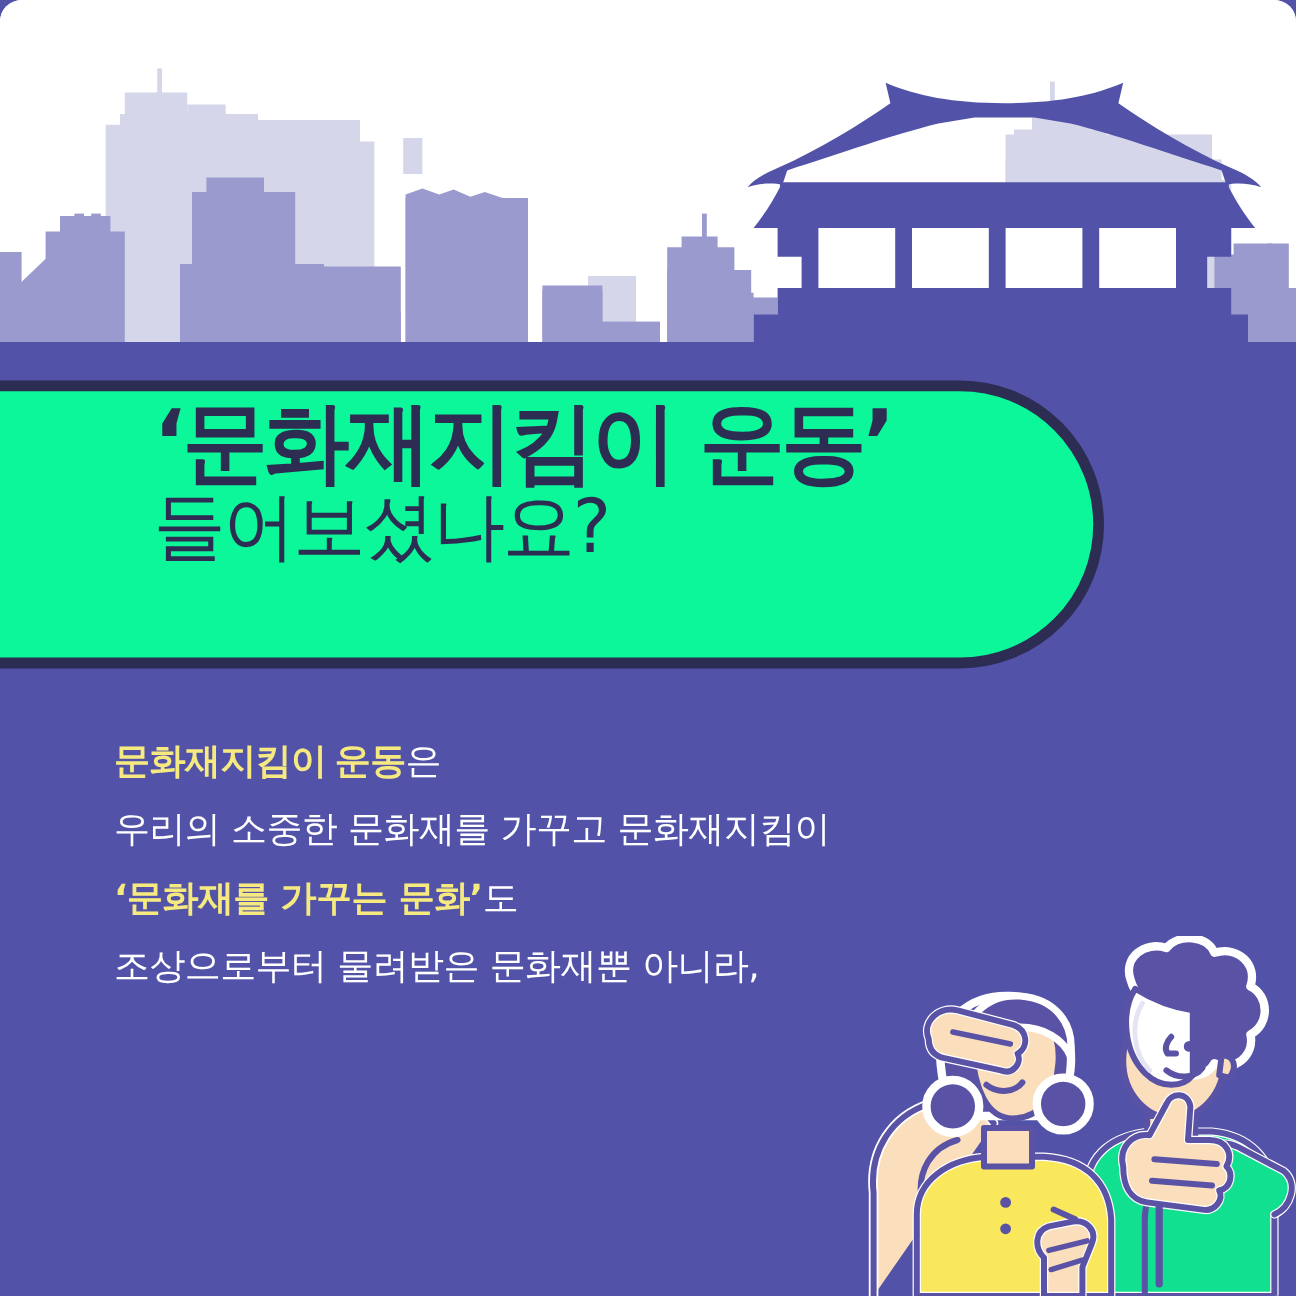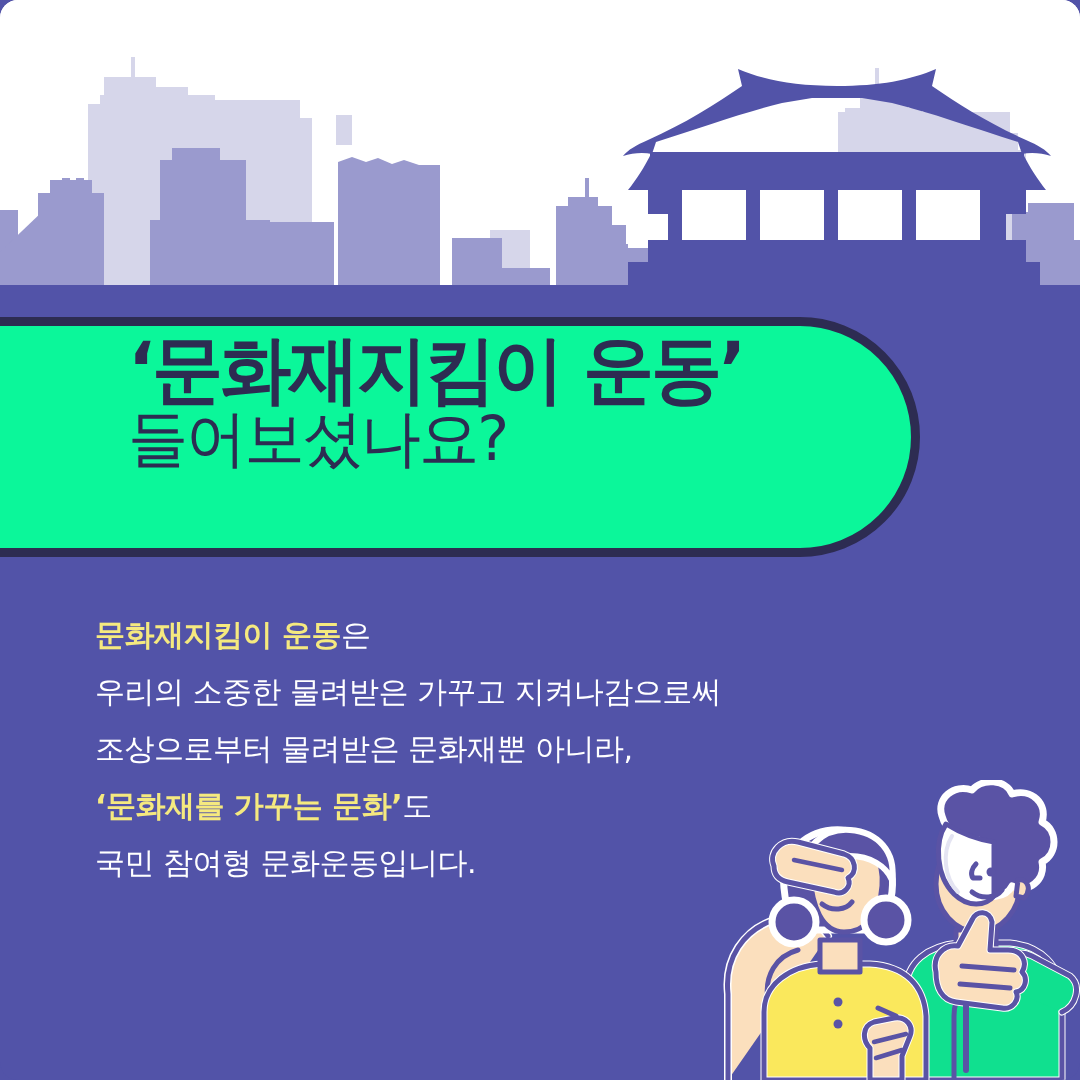--- a/index.html
+++ b/index.html
@@ -172,25 +172,24 @@
     </svg>
   </div>
 
   <div class="banner" style="background: rgb(11, 247, 154); border-color: rgb(45, 44, 82);"></div>
   <div class="banner-text" style="color: rgb(45, 44, 82);">
     <div class="title-line1">‘문화재지킴이 운동’</div>
     <div class="title-line2">들어보셨나요?</div>
   </div>
 
   <div class="body-copy" id="body-copy" style="color: rgb(255, 255, 255);">
-      <span class="ln"><span class="hl" style="color: rgb(245, 233, 127);">문화재지킴이 운동</span><span>은</span></span>
-      <span class="ln"><span>우리의 소중한 물려받은 가꾸고 지켜나감으로써</span></span>
+      <span class="ln"><span class="hl" style="color: rgb(245, 233, 127); font-family: Liberation Serif, serif;">문화재지킴이 운동</span><span>은</span></span>
+      <span class="ln"><span>우리의 소중한 문화재를 가꾸고 문화재지킴이</span></span>
+      <span class="ln"><span class="hl" style="color: rgb(245, 233, 127);">‘문화재를 가꾸는 문화’</span><span>도</span></span>
       <span class="ln"><span>조상으로부터 물려받은 문화재뿐 아니라,</span></span>
-      <span class="ln"><span class="hl" style="color: rgb(245, 233, 127);">‘문화재를 가꾸는 문화’</span><span>도</span></span>
-      <span class="ln"><span>국민 참여형 문화운동입니다.</span></span>
     </div>
 
   <div class="people">
     <svg viewBox="0 0 370 300" xmlns="http://www.w3.org/2000/svg" aria-hidden="true">
       <defs>
         <clipPath id="frameClip">
             <rect x="0" y="0" width="370" height="300"></rect>
           </clipPath>
       </defs>
       <g clip-path="url(#frameClip)" stroke-linecap="round" stroke-linejoin="round">

